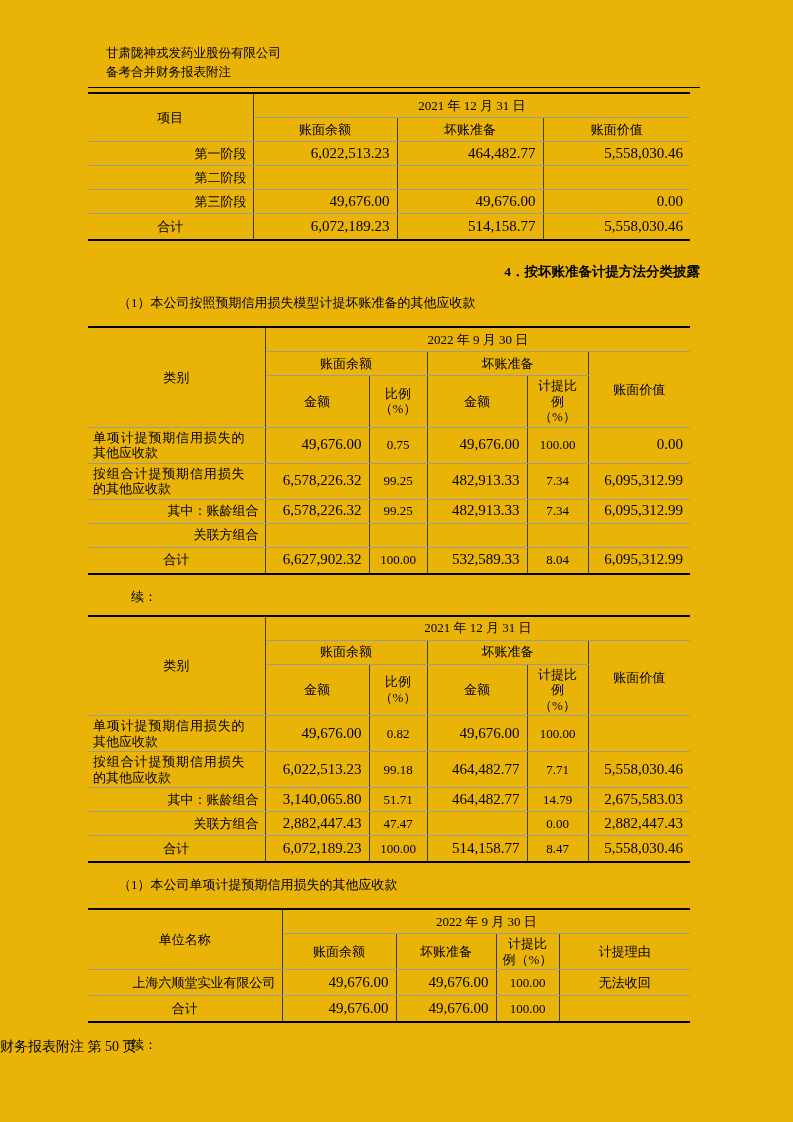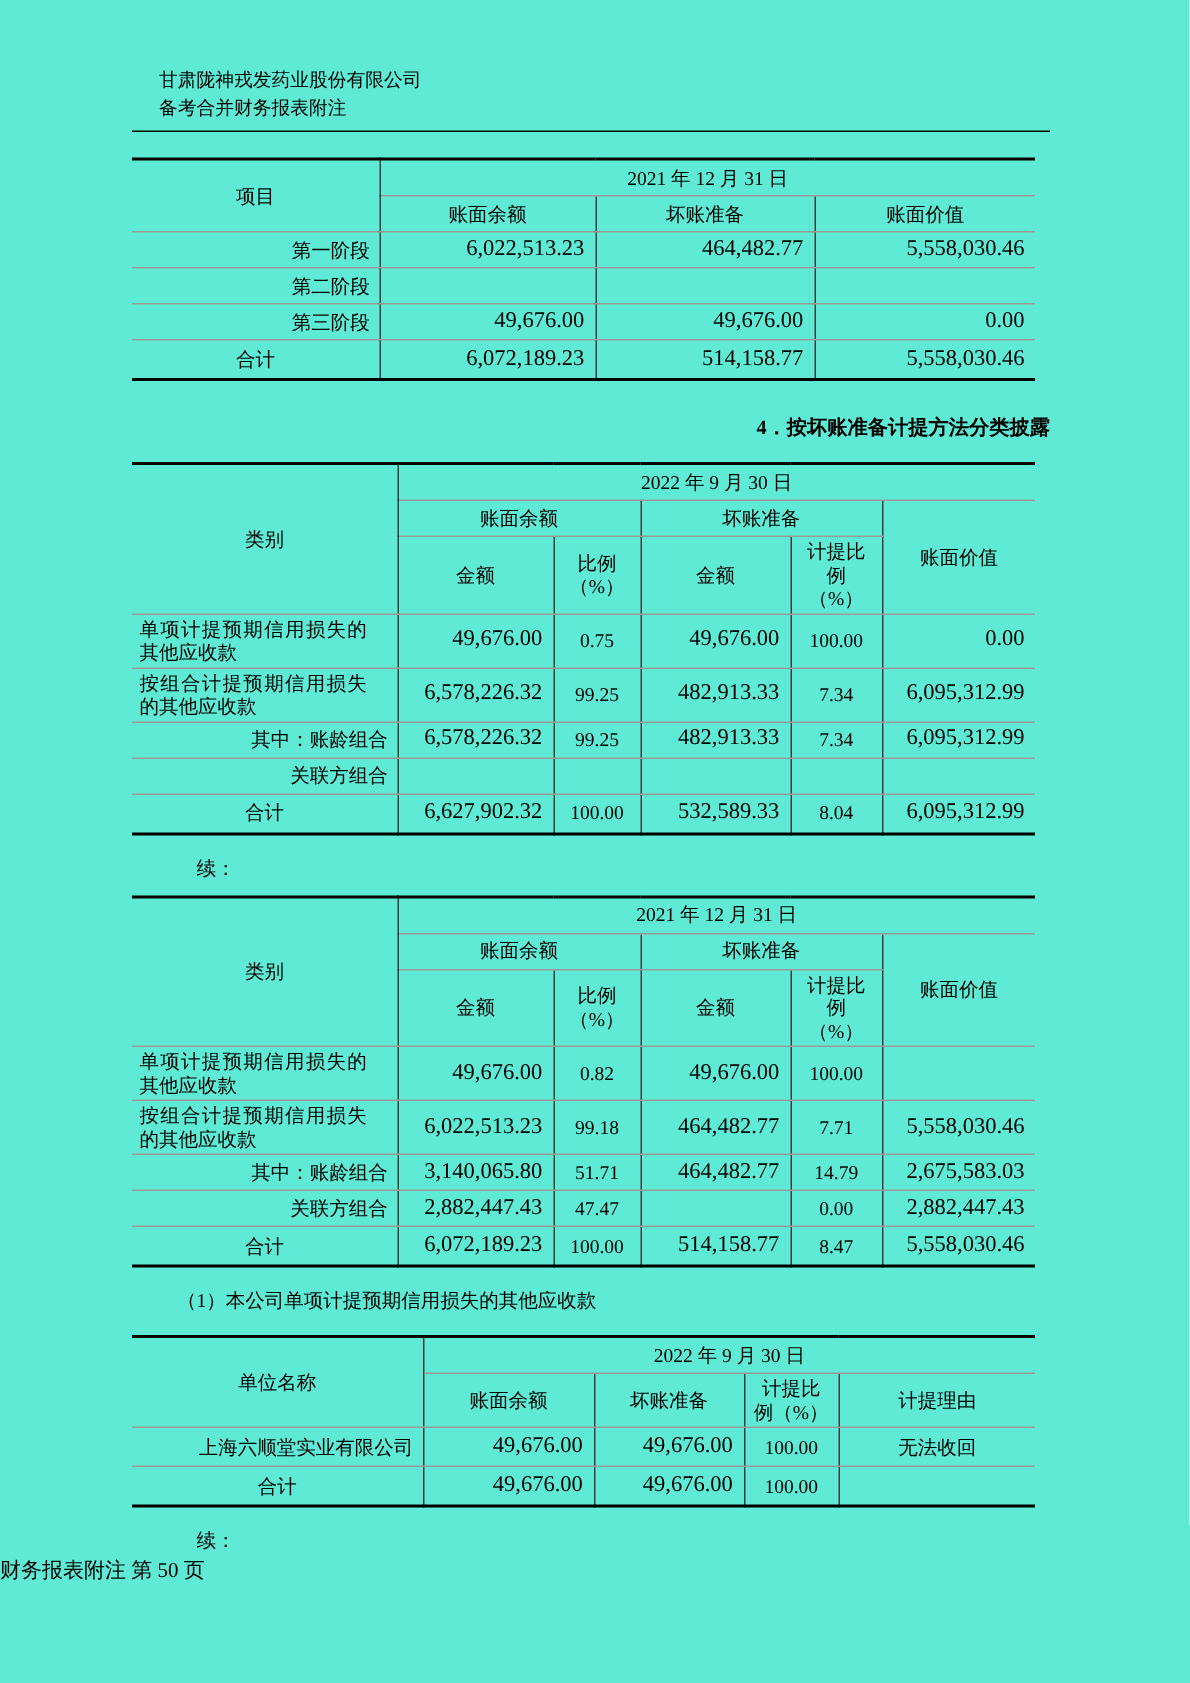--- a/index.html
+++ b/index.html
@@ -1,17 +1,17 @@
 <!DOCTYPE html>
 <html><head>
 <meta charset="utf-8">
 <style>
   html,body { margin:0; padding:0; background:#ffffff; }
   .page {
-    position:relative; width:793px; height:1122px; background:#5eead4;
+    position:relative; width:793px; height:1122px; background:#eab308;
     font-family:"Liberation Serif","DejaVu Serif",serif; color:#000;
     overflow:hidden;
   }
   .content { position:absolute; left:88px; top:0; width:612px; }
 
   .doc-header { margin:44px 0 0 18px; font-size:12.5px; line-height:18.5px; }
   .header-rule { border:none; border-top:1.5px solid #000; margin:6px 0 0 0; width:612px; }
 
   table {
     border-collapse:collapse; table-layout:fixed; width:602px;
@@ -29,21 +29,21 @@
   tr.subhdr td { height:31px; }
   tr.total td { height:21px; }
   tr.datarow td { height:21px; }
 
   .hc  { text-align:center; }
   .num { text-align:right; padding-right:7px; font-size:15px; }
   .ctr { text-align:center; font-size:13px; }
   .lbl { text-align:justify; padding:2px 20px 2px 5px; }
   .lbl-s { text-align:right; padding-left:5px; }
 
-  .t1 { margin-top:17px; }
+  .t1 { margin-top:4px; }
   .sec-heading { margin:22px 0 0 43px; font-size:13.5px; font-weight:bold;text-align:right; }
   .sec-sub     { margin:13px 0 0 30px; font-size:13px; }
   .tbl-gap     { margin-top:14px; }
   .cont        { margin:13px 0 0 43px; font-size:13px; }
   .tbl-gap2    { margin-top:9px; }
 
   .footer {
     position:absolute; left:0; top:1038px; width:635px;
     text-align:left; font-size:14px;
   }
@@ -98,20 +98,21 @@
       <tr class="total">
         <td class="ctr">合计</td>
         <td class="num">6,072,189.23</td>
         <td class="num">514,158.77</td>
         <td class="num">5,558,030.46</td>
       </tr>
     </tbody>
       </table>
 
     <div class="sec-heading">4．按坏账准备计提方法分类披露</div>
+    <div class="sec-sub">（1）本公司按照预期信用损失模型计提坏账准备的其他应收款</div>
 
     <table class="tbl-gap">
       <colgroup>
           <col style="width:177px">
           <col style="width:104px">
           <col style="width:58px">
           <col style="width:100px">
           <col style="width:61px">
           <col style="width:102px">
         </colgroup>

